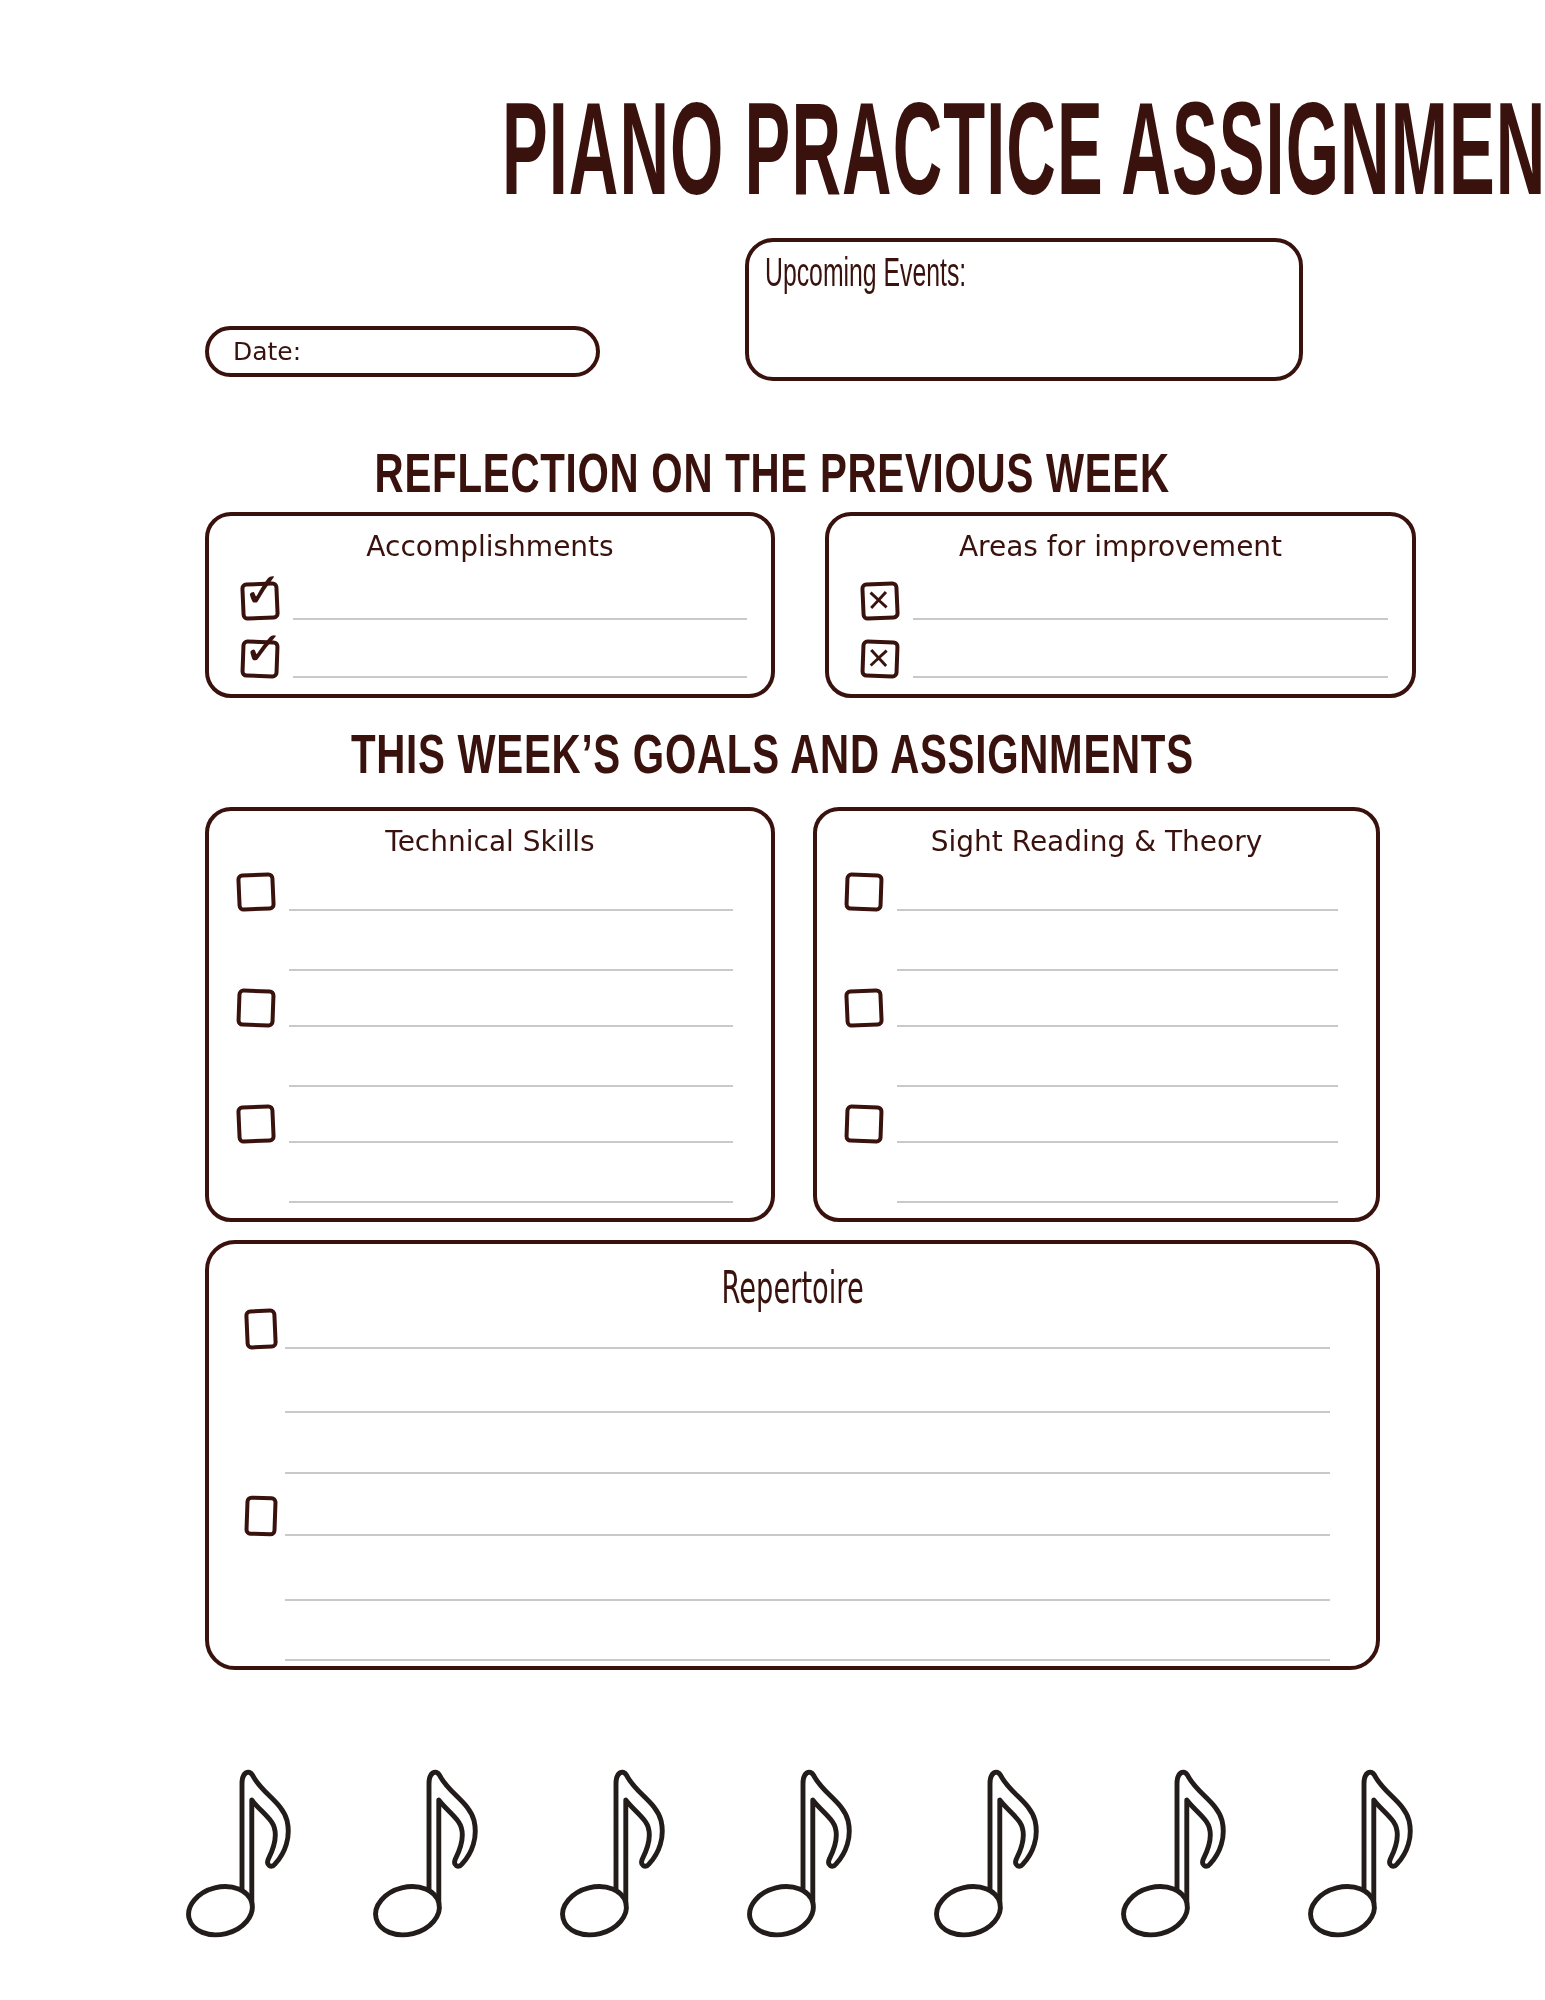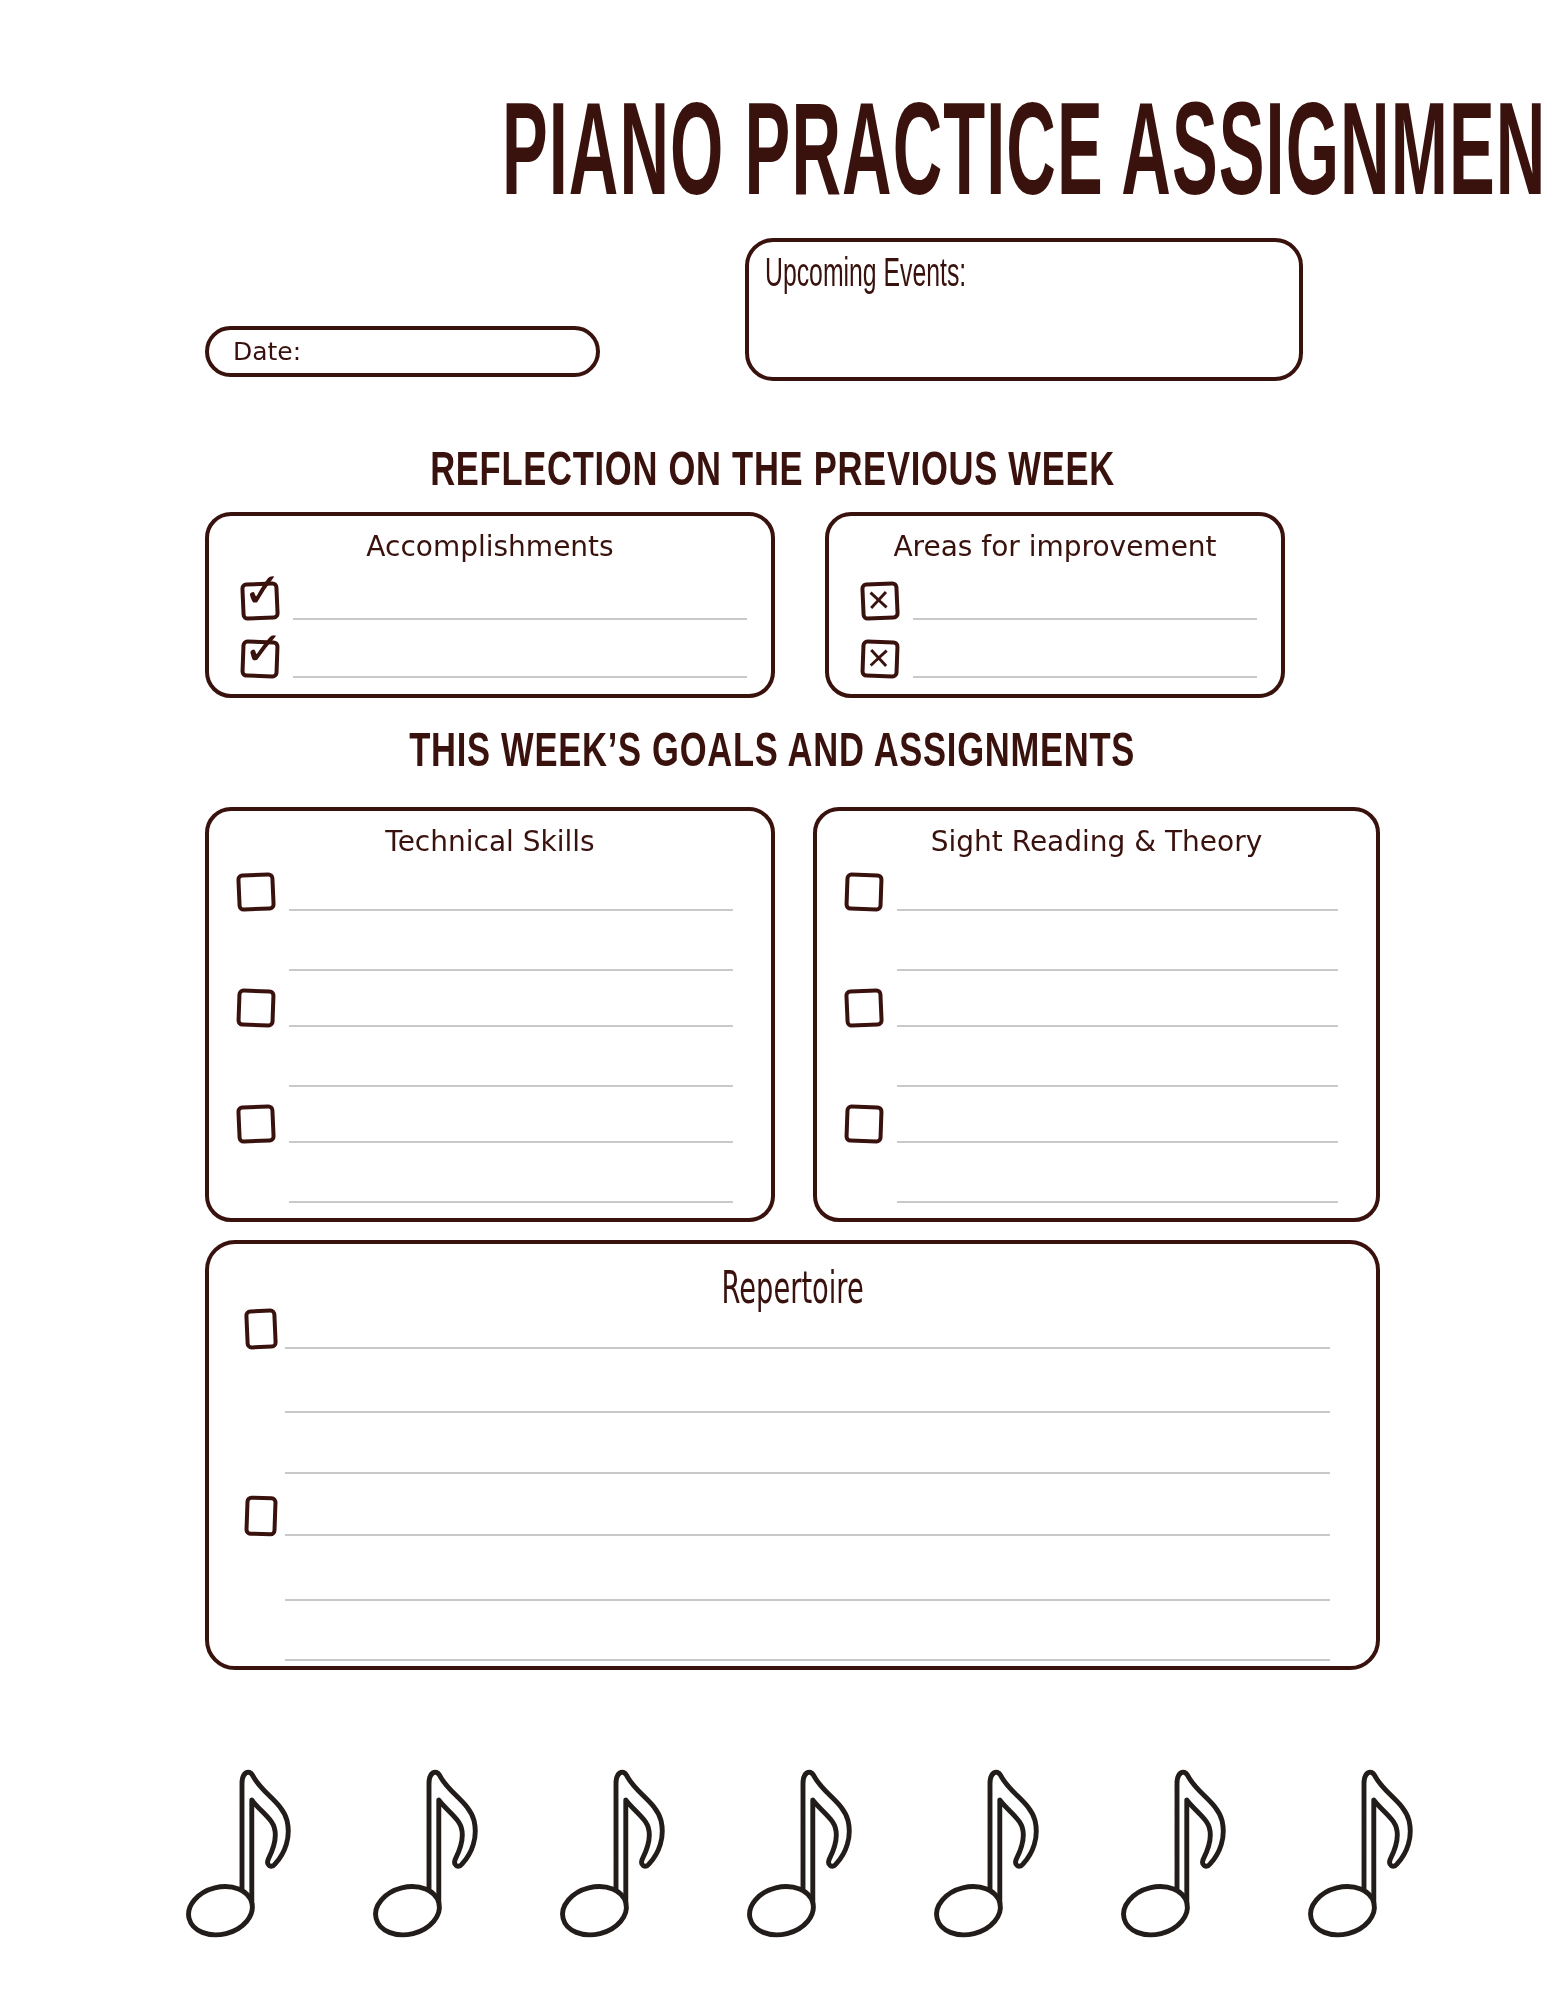--- a/index.html
+++ b/index.html
@@ -10,21 +10,21 @@
   }
 
   
   .headline {
     position:absolute; left:0; right:0; text-align:center;
     color:#39120e; font-weight:bold; line-height:1.05;
   }
   .headline > span { display:inline-block; white-space:nowrap; transform-origin:50% 50%; }
   #title { top:80px; font-size:132px; }
   #title > span { transform:scaleX(0.52); letter-spacing:2px; }
-  .sec-heading { font-size:48px; }
+  .sec-heading { font-size:56px; }
   .sec-heading > span { transform:scaleX(0.72); letter-spacing:1px; }
   #reflection-heading { top:444px; }
   #goals-heading { top:725px; }
   #tracker-heading { top:1684px; }
 
   
   .cond-label { color:#39120e; font-size:40px; line-height:1.1; }
   .cond-label > span { display:inline-block; white-space:nowrap; transform:scaleX(0.62); transform-origin:0 50%; }
 
   
@@ -47,21 +47,21 @@
   
   .box {
     position:absolute; border:4px solid #39120e; border-radius:26px;
     background:#fff; box-sizing:border-box;
   }
   .box-title {
     position:absolute; top:14px; left:0; right:0; text-align:center;
     font-family:"DejaVu Sans", sans-serif; font-size:28px; color:#39120e;
   }
   #acc-box   { left:205px; top:512px;  width:570px;  height:186px; }
-  #imp-box   { left:825px; top:512px;  width:460px;  height:186px; }
+  #imp-box   { left:825px; top:512px;  width:591px;  height:186px; }
   #tech-box  { left:205px; top:807px;  width:570px;  height:415px;text-decoration:underline; }
   #sight-box { left:813px; top:807px;  width:567px;  height:415px; }
   #rep-box   { left:205px; top:1240px; width:1175px; height:430px; border-radius:30px; }
   #rep-box .box-title { top:20px; }
   .rep-title-cond { font-size:44px; }
 
   
   .row { position:absolute; display:flex; align-items:flex-end; }
   .wline { flex:1; height:0; border-bottom:2px solid #c9c9c9; margin-left:14px; }
   .line-only { position:absolute; height:0; border-bottom:2px solid #c9c9c9; }

